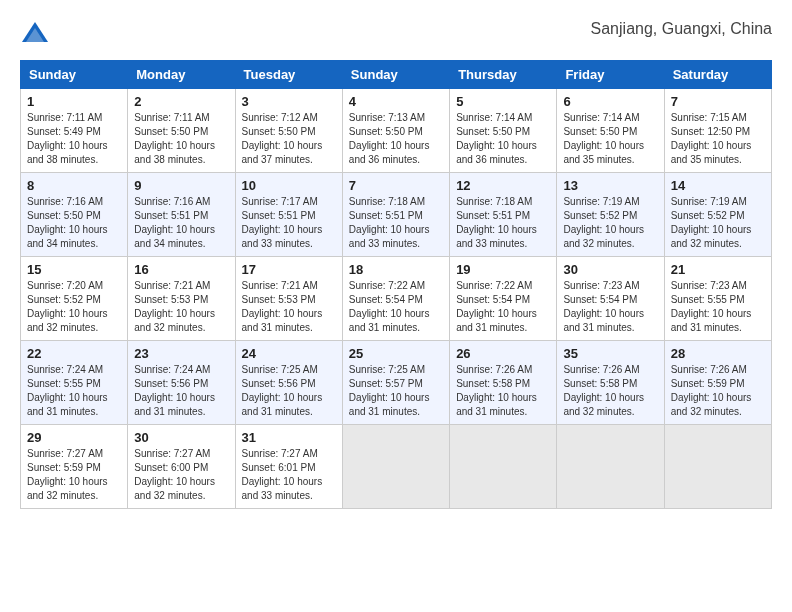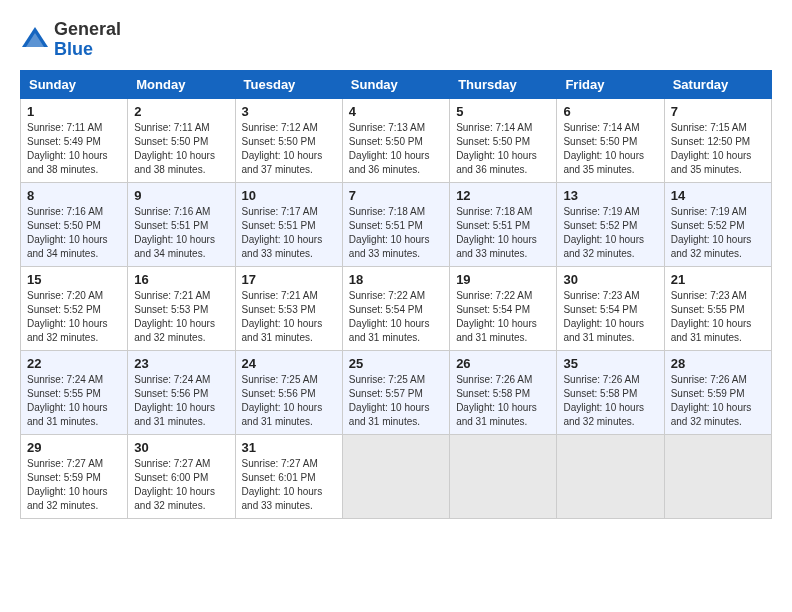--- a/index.html
+++ b/index.html
@@ -91,26 +91,23 @@
   </style>
 </head>
 <body>
 
 <div class="header">
   <div class="logo">
     <svg class="logo-icon" viewBox="0 0 30 30">
       <polygon points="15,2 28,22 2,22" fill="#1565c0"></polygon>
       <polygon points="15,8 24,22 6,22" fill="#fff" opacity="0.3"></polygon>
     </svg>
-    <div class="logo-text">
-      <span class="logo-general">General</span><br>
-      <span class="logo-blue">Blue</span>
-    </div>
   </div>
   <div class="title-block">
+    <div class="location">Sanjiang, Guangxi, China</div>
   </div>
 </div>
 
 <table>
   <thead>
     <tr>
     <th>Sunday</th>
         <th>Monday</th>
         <th>Tuesday</th>
         <th>Sunday</th>

